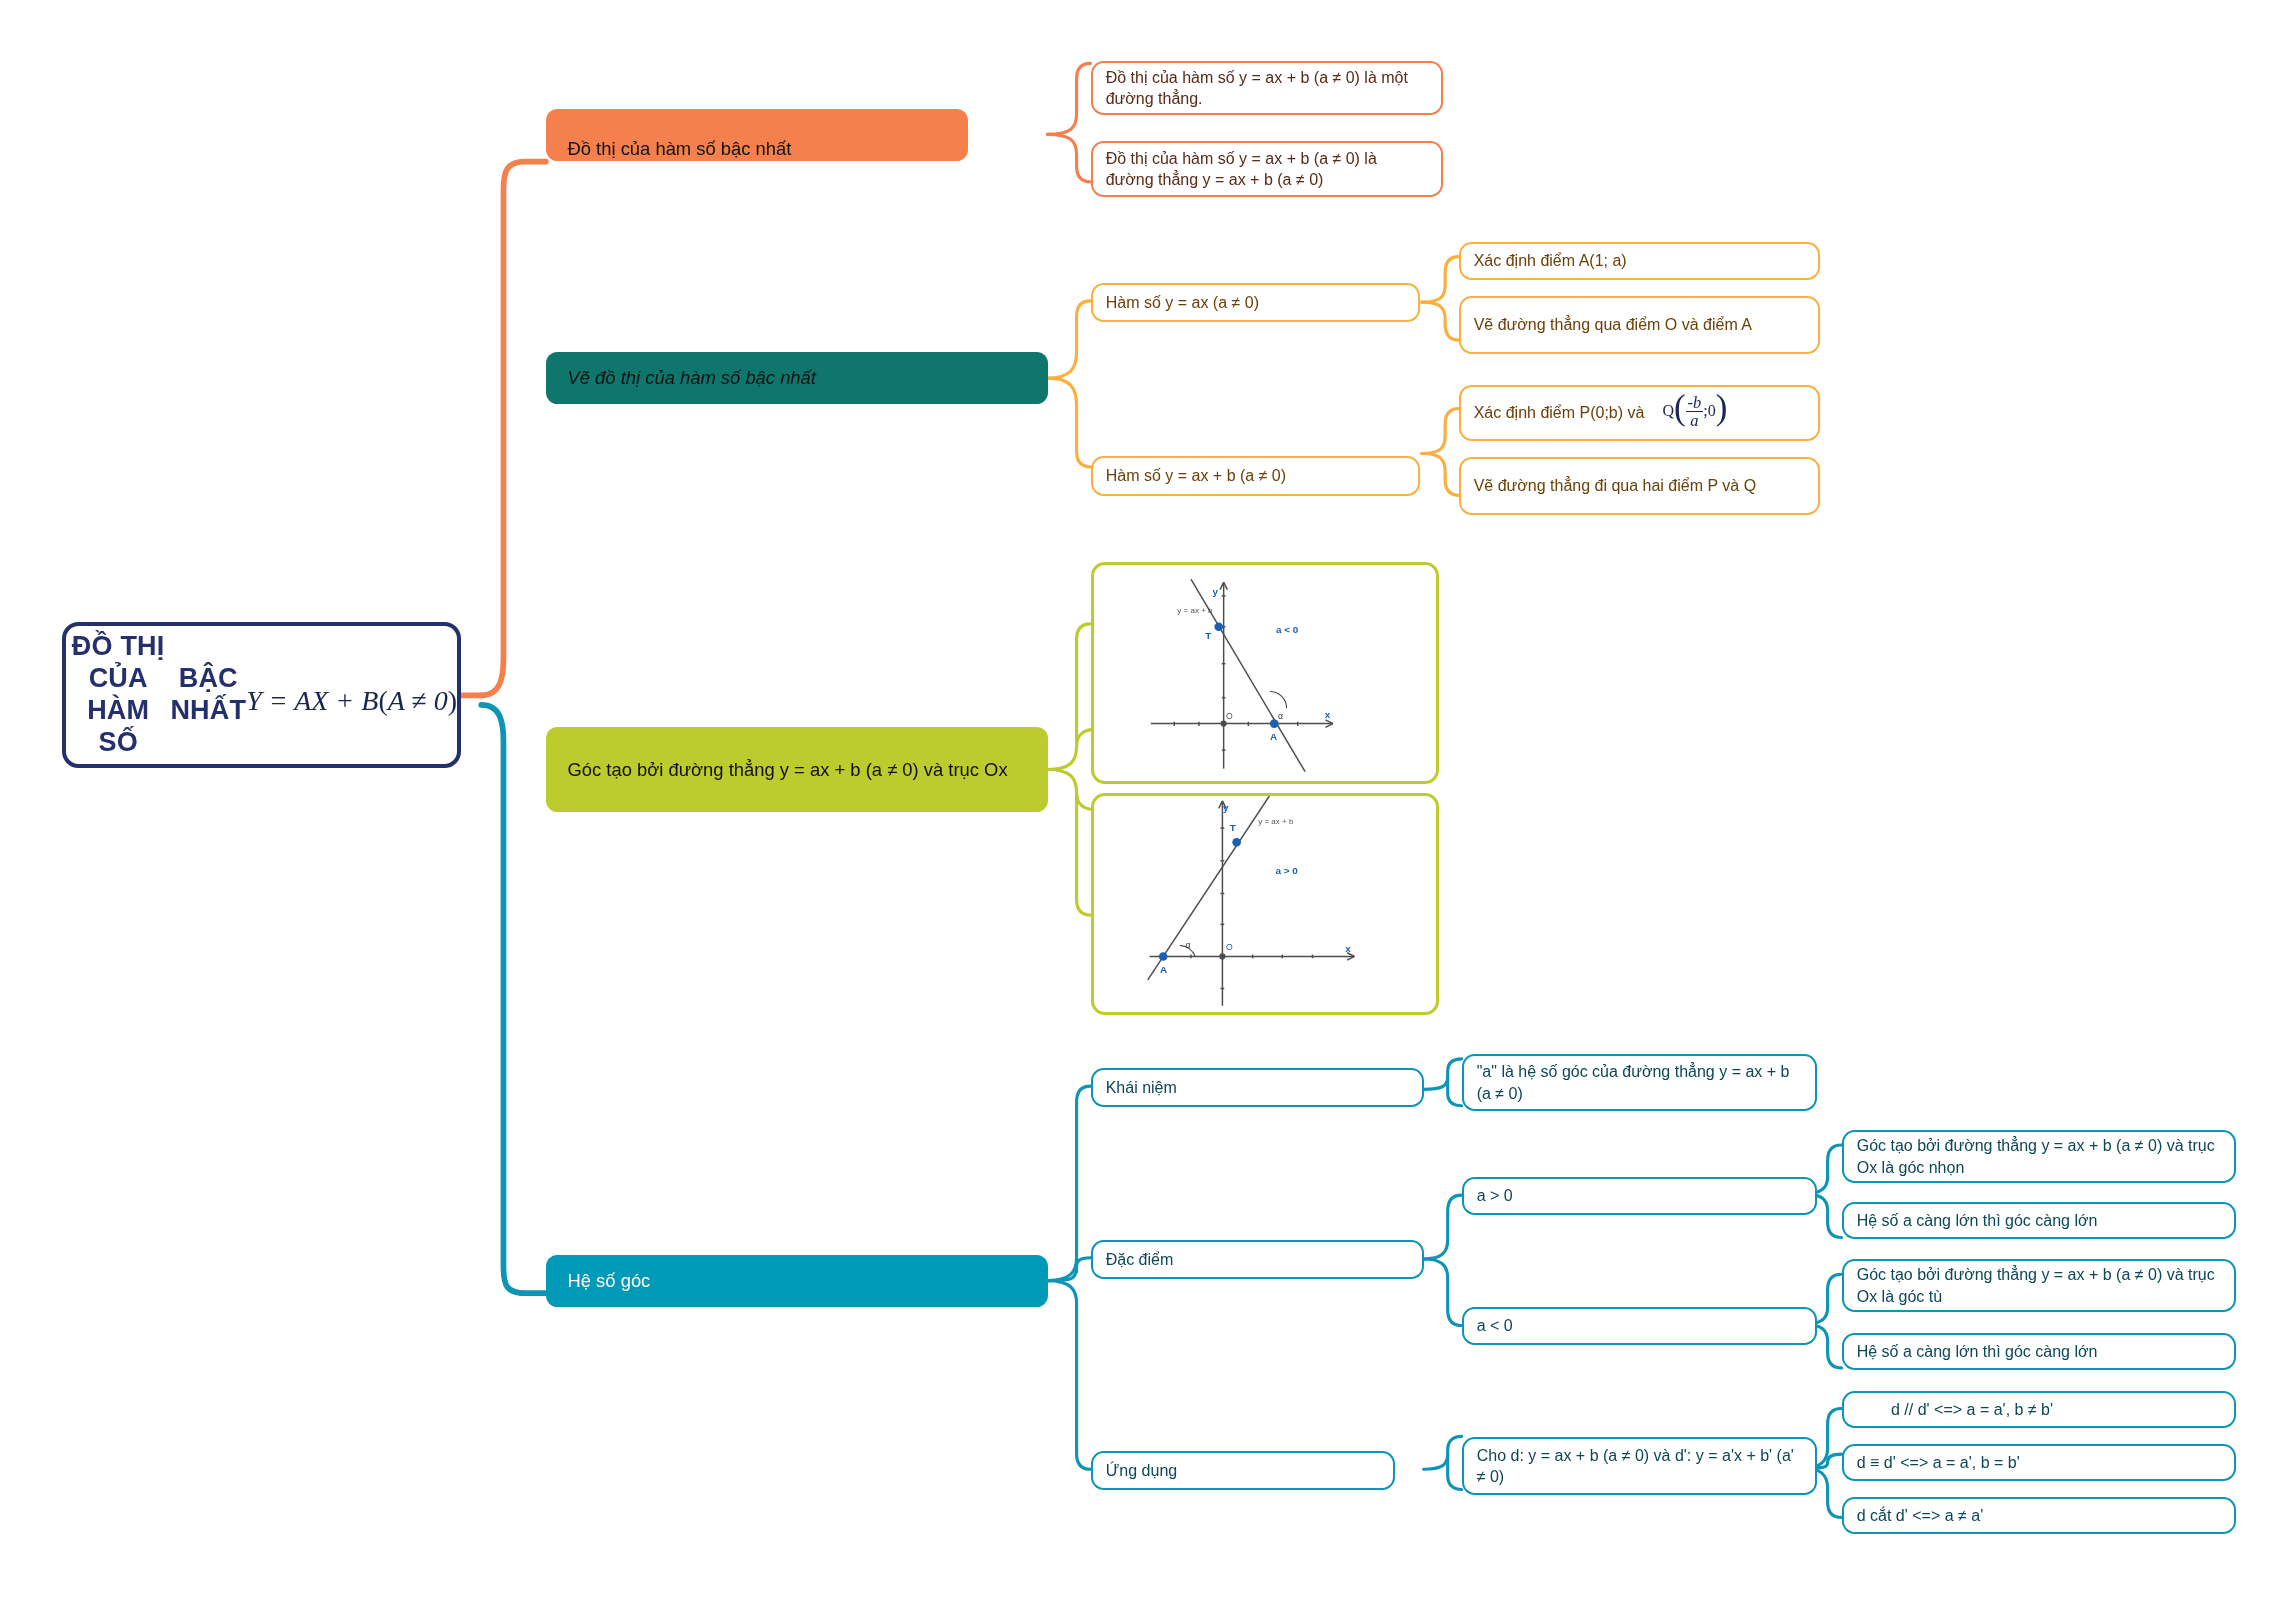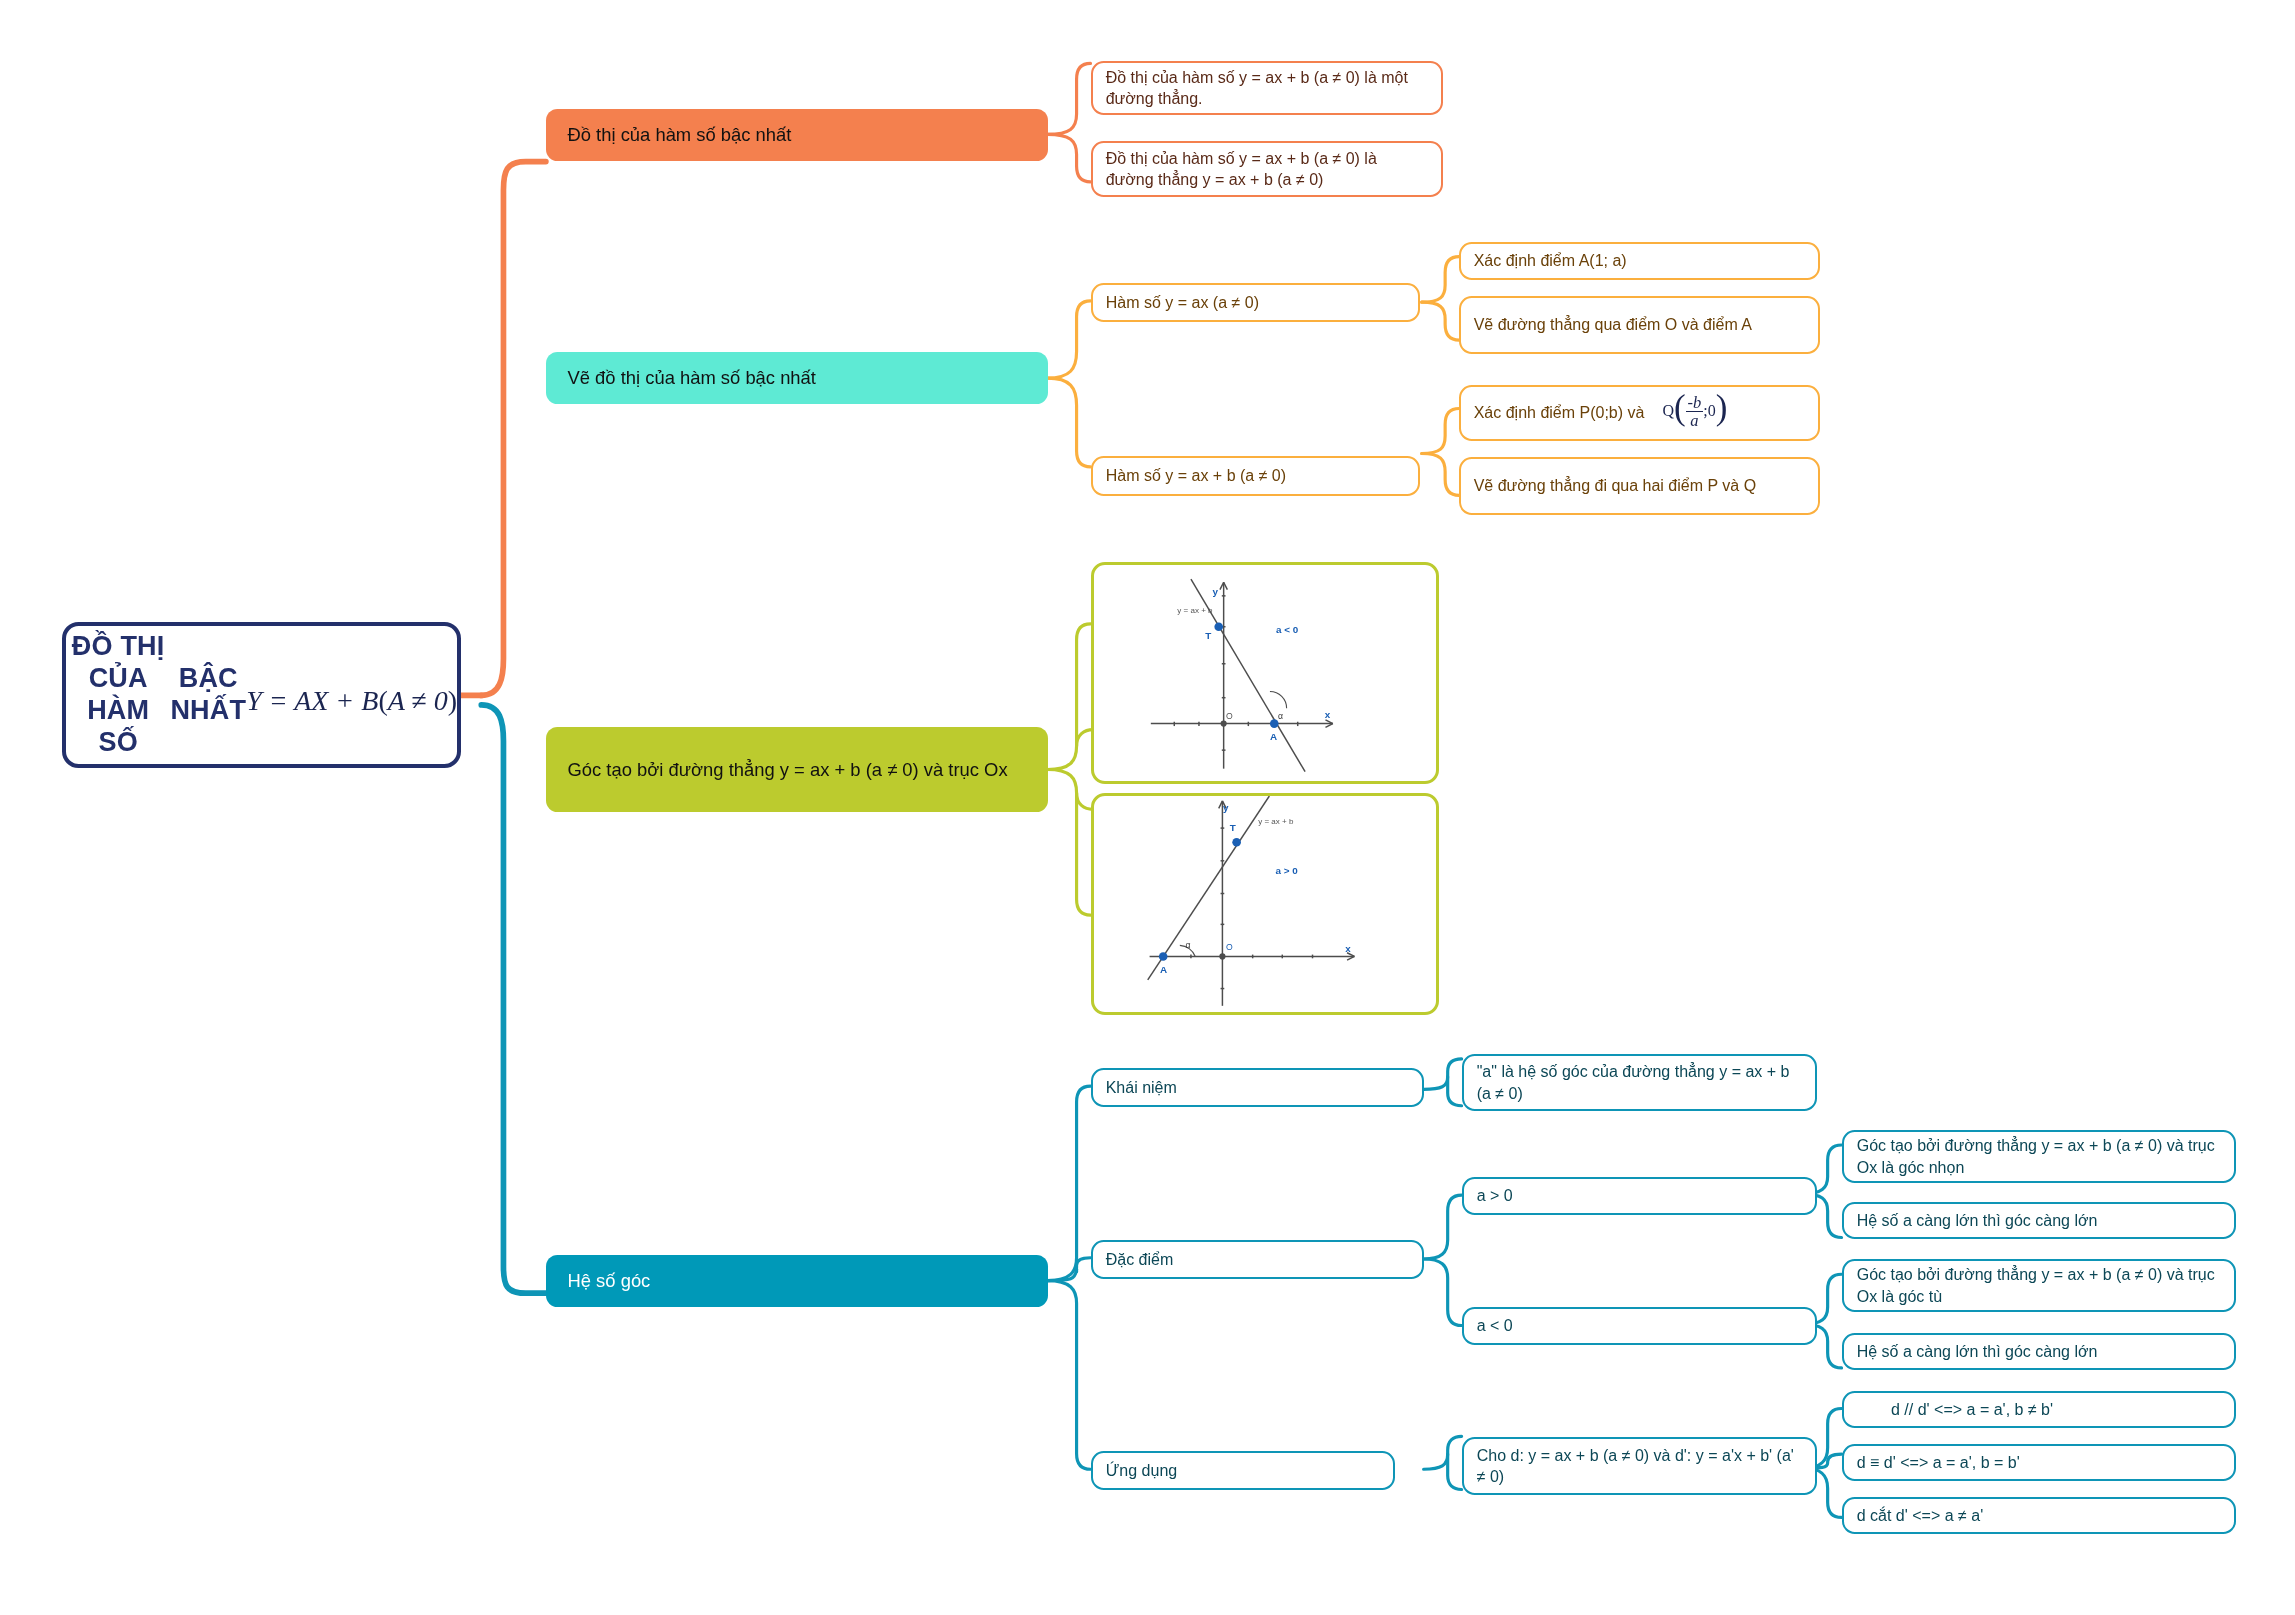--- a/index.html
+++ b/index.html
@@ -121,25 +121,25 @@
     <div class="t">BẬC NHẤT</div>
     <div class="f">
       <span>Y</span>
       <span>=</span>
       <span>AX</span>
       <span>+</span>
       <span>B</span><span class="nz">(</span><span>A ≠ 0</span><span class="nz">)</span>
     </div>
   </div>
 
-  <div class="b1" style="left:546px;top:109px;width:502px;height:52px;background:#F4804E;">
+  <div class="b1" style="left:546px;top:109px;width:422px;height:52px;background:#F4804E;align-items:flex-end;">
     <span>Đồ thị của hàm số bậc nhất</span>
   </div>
 
-  <div class="b1" style="left:546px;top:352px;width:502px;height:52px;background:#5eead4;">
+  <div class="b1" style="left:546px;top:352px;width:502px;height:52px;background:#0f766e;font-style:italic;">
     <span>Vẽ đồ thị của hàm số bậc nhất</span>
   </div>
 
   <div class="b1" style="left:546px;top:727px;width:502px;height:85px;background:#BCCB2E;">
     <span>Góc tạo bởi đường thẳng y = ax + b (a ≠ 0) và trục Ox</span>
   </div>
 
   <div class="b1 inv" style="left:546px;top:1255px;width:502px;height:52px;background:#0099B8;">
     <span>Hệ số góc</span>
   </div>

